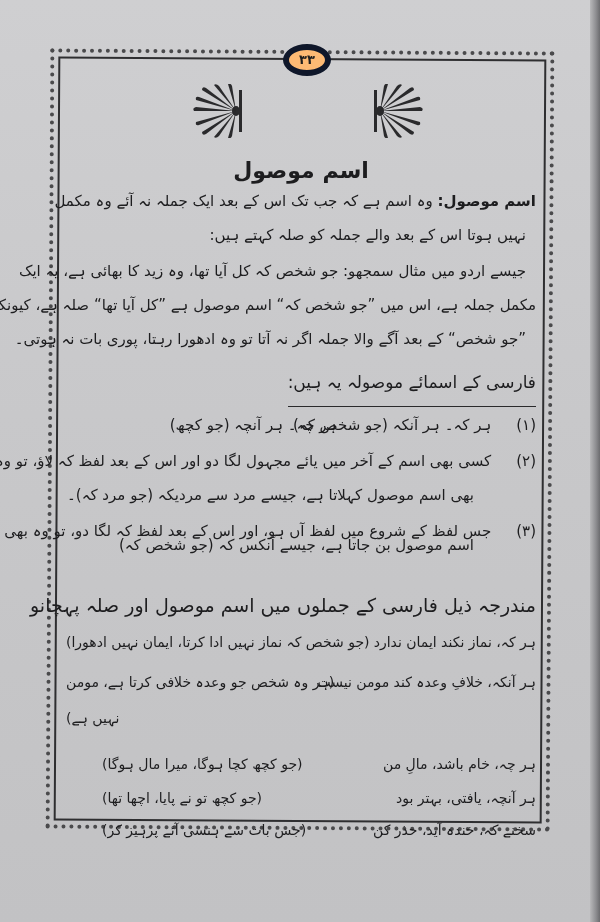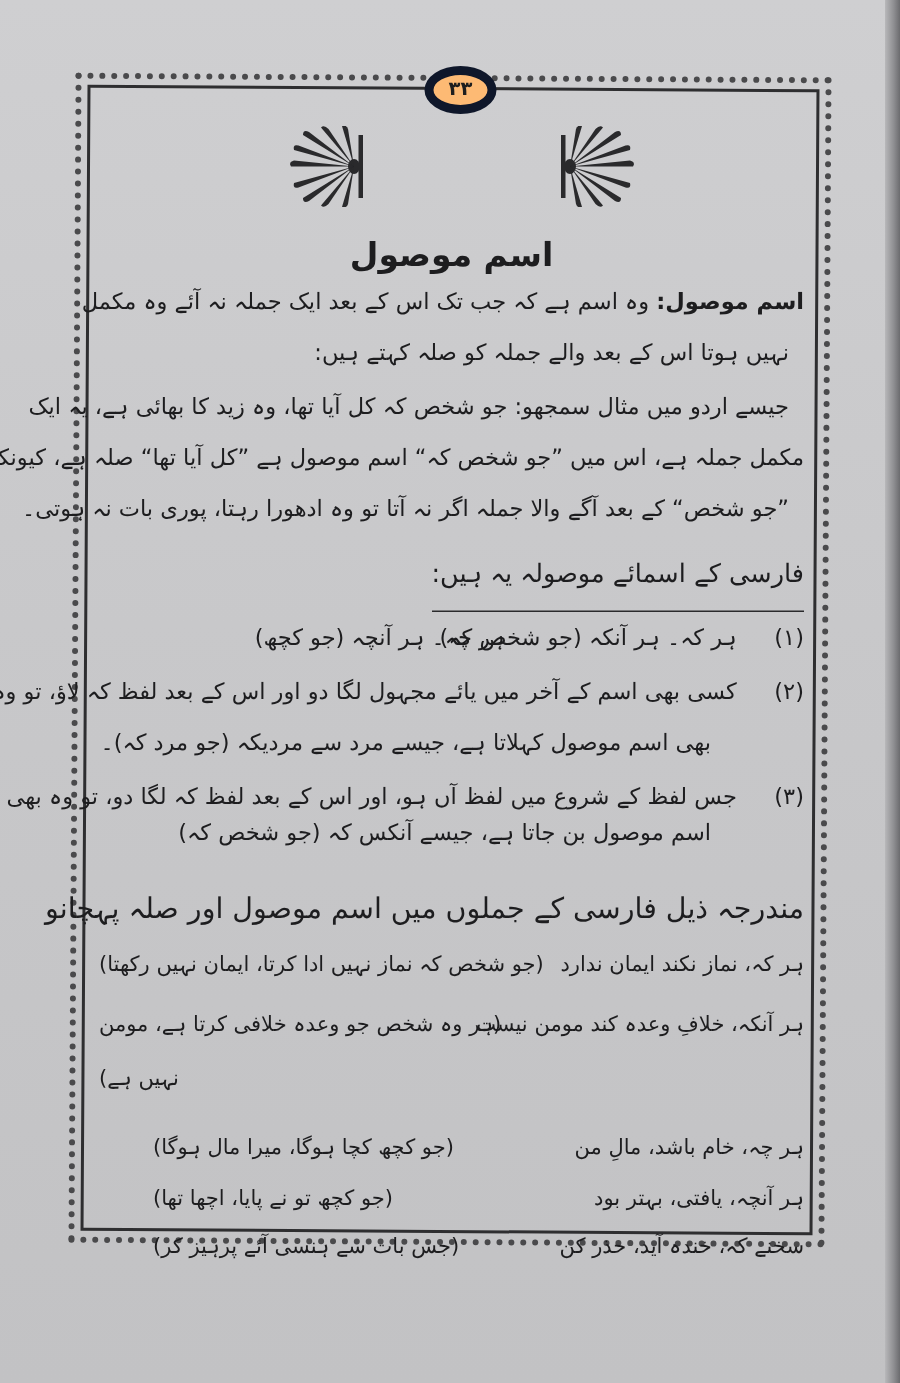--- a/index.html
+++ b/index.html
@@ -221,26 +221,26 @@
   <div class="line" style="top:302px;">
     <span class="num">(۲)</span>
     <span>کسی بھی اسم کے آخر میں یائے مجہول لگا دو اور اس کے بعد لفظ کہ لاؤ، تو وہ</span>
   </div>
   <div class="line" style="top:336px; right:62px;">بھی اسم موصول کہلاتا ہے، جیسے مرد سے مردیکہ (جو مرد کہ)۔</div>
 
   <div class="line" style="top:372px;">
     <span class="num">(۳)</span>
     <span>جس لفظ کے شروع میں لفظ آں ہو، اور اس کے بعد لفظ کہ لگا دو، تو وہ بھی</span>
   </div>
-  <div class="line" style="top:396px; right:62px;">اسم موصول بن جاتا ہے، جیسے آنکس کہ (جو شخص کہ)</div>
+  <div class="line" style="top:386px; right:62px;">اسم موصول بن جاتا ہے، جیسے آنکس کہ (جو شخص کہ)</div>
 
   <div class="exercise-heading" style="top:444px;">مندرجہ ذیل فارسی کے جملوں میں اسم موصول اور صلہ پہچانو</div>
 
   <div class="col-right" style="top:484px;">ہر کہ، نماز نکند ایمان ندارد</div>
-  <div class="col-left" style="top:484px; left:0;">(جو شخص کہ نماز نہیں ادا کرتا، ایمان نہیں رکھتا)</div>
+  <div class="col-left" style="top:484px; left:0;">(جو شخص کہ نماز نہیں ادا کرتا، ایمان نہیں ادھورا)</div>
 
   <div class="col-right" style="top:524px;">ہر آنکہ، خلافِ وعدہ کند مومن نیست</div>
   <div class="col-left" style="top:524px; left:0;">(ہر وہ شخص جو وعدہ خلافی کرتا ہے، مومن</div>
   <div class="col-left" style="top:560px; left:0;">نہیں ہے)</div>
 
   <div class="col-right" style="top:606px;">ہر چہ، خام باشد، مالِ من</div>
   <div class="col-left" style="top:606px; left:36px;">(جو کچھ کچا ہوگا، میرا مال ہوگا)</div>
 
   <div class="col-right" style="top:640px;">ہر آنچہ، یافتی، بہتر بود</div>
   <div class="col-left" style="top:640px; left:36px;">(جو کچھ تو نے پایا، اچھا تھا)</div>

